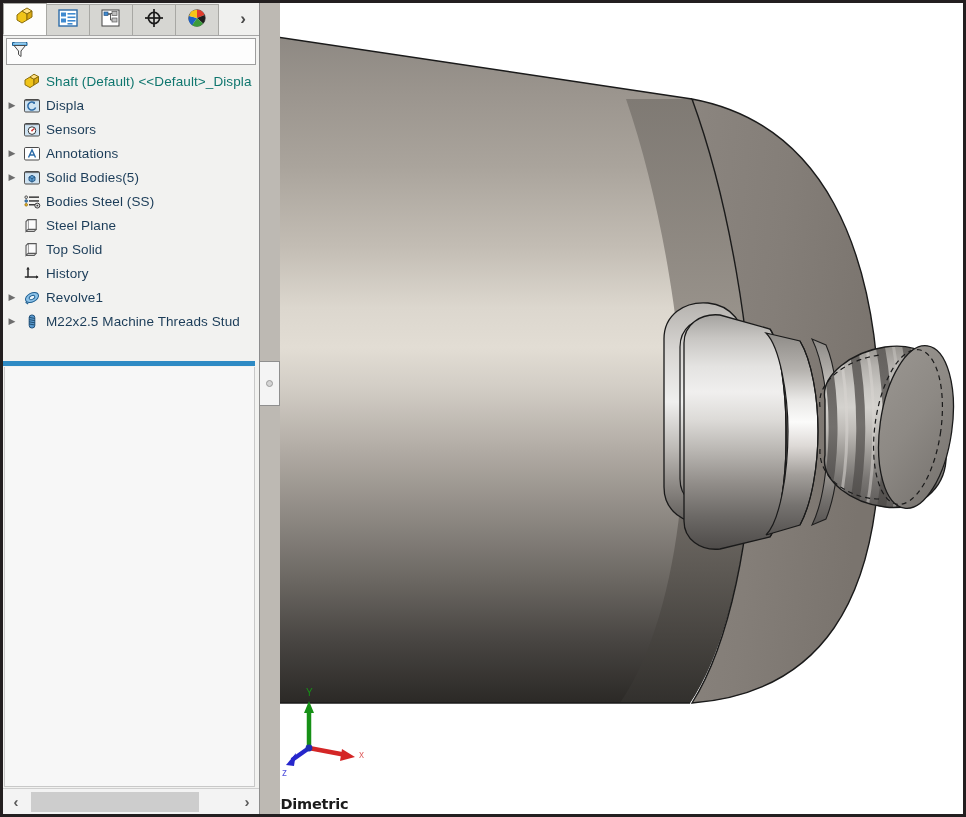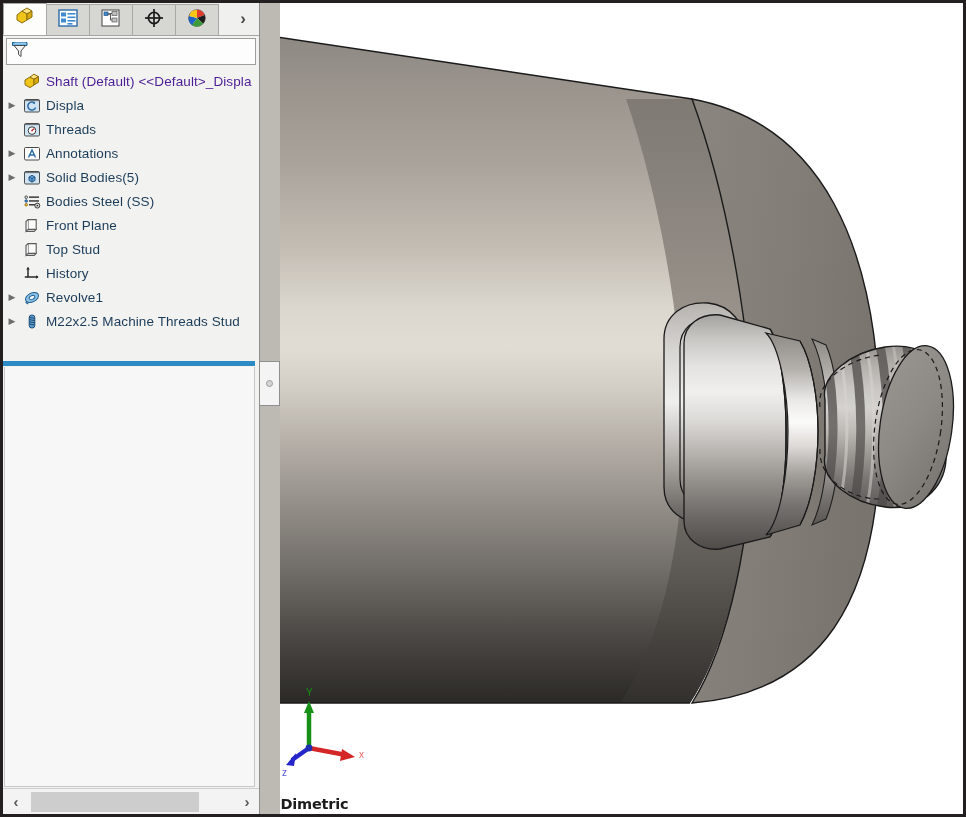--- a/index.html
+++ b/index.html
@@ -95,21 +95,21 @@
   .t-icon {
     width: 22px; flex: 0 0 22px;
     display: flex; align-items: center; justify-content: center;
   }
   .t-label {
     font-size: 13.5px;
     color: #1b3c58;
     letter-spacing: 0.1px;
     padding-left: 3px;
   }
-  .root-row .t-label { color: #4c1d95; }
+  .root-row .t-label { color: #0f766e; }
 
   
   #tree-sep {
     position: absolute; left: 0; top: 358px;
     width: 252px; height: 5px;
     background: #2e8ac4;
   }
   
   #lower-pane {
     position: absolute; left: 1px; top: 364px;
@@ -309,21 +309,21 @@
         <span class="twisty empty">▶</span>
         <span class="t-icon">
           <svg width="18" height="17" viewBox="0 0 18 17">
             <rect x="1.5" y="2.5" width="15" height="12.5" rx="1.2" fill="#cfe3f2" stroke="#4a4a4a" stroke-width="1"></rect>
             <path d="M1.5 3.6 L16.5 3.6" stroke="#4a4a4a" stroke-width="0.8"></path>
             <circle cx="9" cy="9.6" r="3.8" fill="#ffffff" stroke="#3a3a3a" stroke-width="1"></circle>
             <path d="M9 9.6 L11.4 7.6" stroke="#d03030" stroke-width="1.3"></path>
             <circle cx="9" cy="9.6" r="0.9" fill="#d03030"></circle>
           </svg>
         </span>
-        <span class="t-label">Threads</span>
+        <span class="t-label">Sensors</span>
       </div>
 
       <div class="tree-row">
         <span class="twisty">▶</span>
         <span class="t-icon">
           <svg width="18" height="17" viewBox="0 0 18 17">
             <rect x="1.5" y="2.5" width="15" height="12.5" rx="1.2" fill="#ffffff" stroke="#4a4a4a" stroke-width="1"></rect>
             <path d="M5.5 12.5 L9 5 L12.5 12.5 M6.9 10 L11.1 10" fill="none" stroke="#2d6ca8" stroke-width="1.4"></path>
           </svg>
         </span>
@@ -362,33 +362,33 @@
 
       <div class="tree-row">
         <span class="twisty empty">▶</span>
         <span class="t-icon">
           <svg width="18" height="17" viewBox="0 0 18 17">
             <path d="M5 2.6 L13.2 2.6 L13.2 12.4 L5 12.4 Z" fill="#fbfbfb" stroke="#5a5a5a" stroke-width="1.1"></path>
             <path d="M5 2.6 L3 4.6 L3 14.4 L5 12.4" fill="#f0f0f0" stroke="#5a5a5a" stroke-width="1.1"></path>
             <path d="M3 14.4 L11.2 14.4 L13.2 12.4" fill="none" stroke="#5a5a5a" stroke-width="1.1"></path>
           </svg>
         </span>
-        <span class="t-label">Front Plane</span>
+        <span class="t-label">Steel Plane</span>
       </div>
 
       <div class="tree-row">
         <span class="twisty empty">▶</span>
         <span class="t-icon">
           <svg width="18" height="17" viewBox="0 0 18 17">
             <path d="M5 2.6 L13.2 2.6 L13.2 12.4 L5 12.4 Z" fill="#fbfbfb" stroke="#5a5a5a" stroke-width="1.1"></path>
             <path d="M5 2.6 L3 4.6 L3 14.4 L5 12.4" fill="#f0f0f0" stroke="#5a5a5a" stroke-width="1.1"></path>
             <path d="M3 14.4 L11.2 14.4 L13.2 12.4" fill="none" stroke="#5a5a5a" stroke-width="1.1"></path>
           </svg>
         </span>
-        <span class="t-label">Top Stud</span>
+        <span class="t-label">Top Solid</span>
       </div>
 
 
       <div class="tree-row">
         <span class="twisty empty">▶</span>
         <span class="t-icon">
           <svg width="18" height="17" viewBox="0 0 18 17">
             <path d="M5 2.5 L5 12 L15 12" fill="none" stroke="#2a2a2a" stroke-width="1.5"></path>
             <path d="M3.2 4.6 L5 2.2 L6.8 4.6" fill="#2a2a2a"></path>
             <path d="M13 10.2 L15.6 12 L13 13.8" fill="#2a2a2a"></path>

